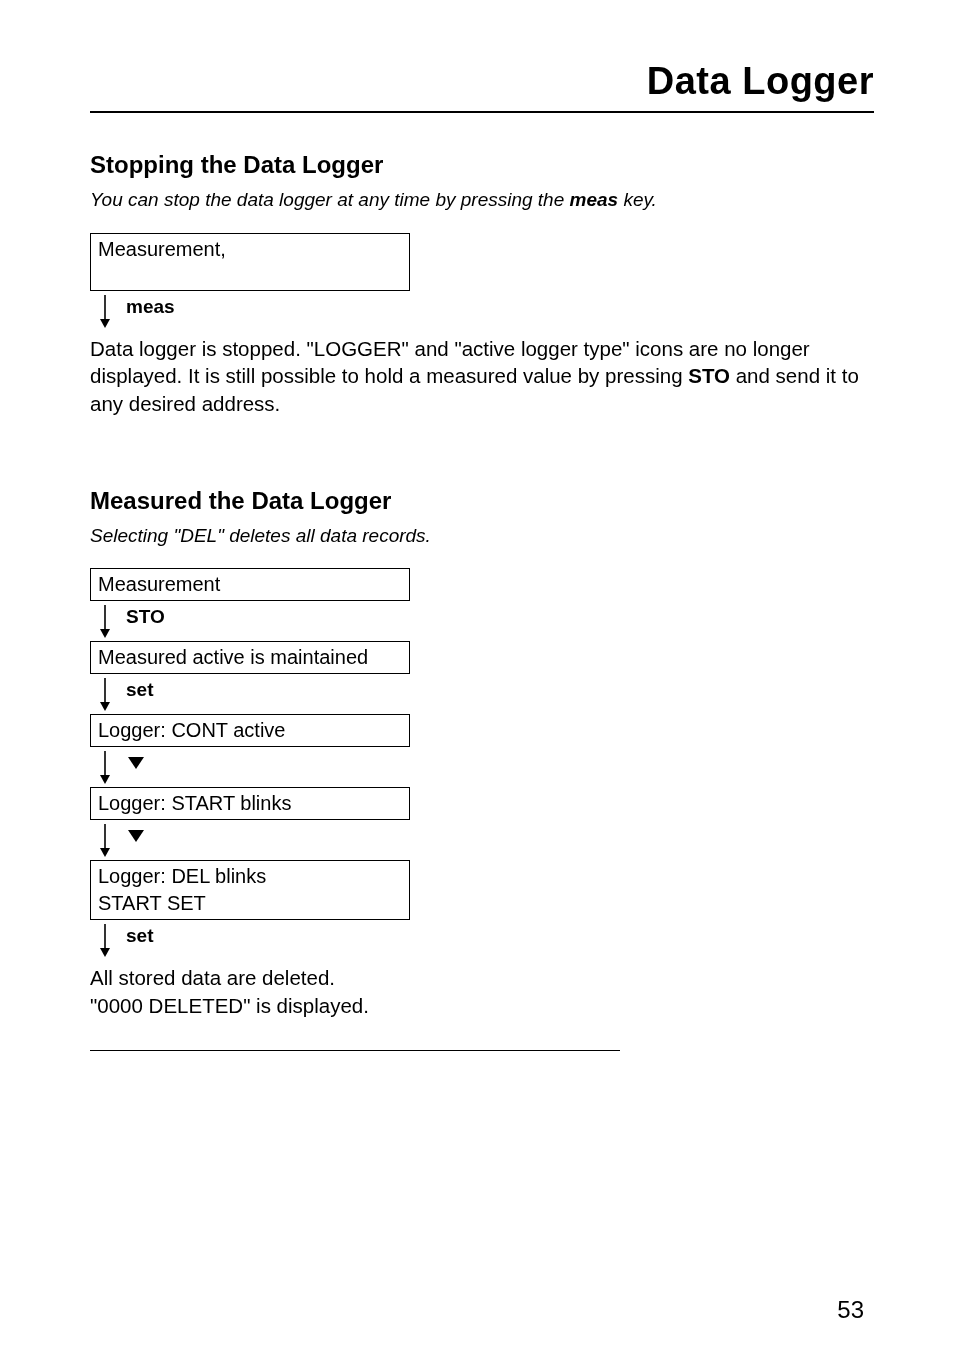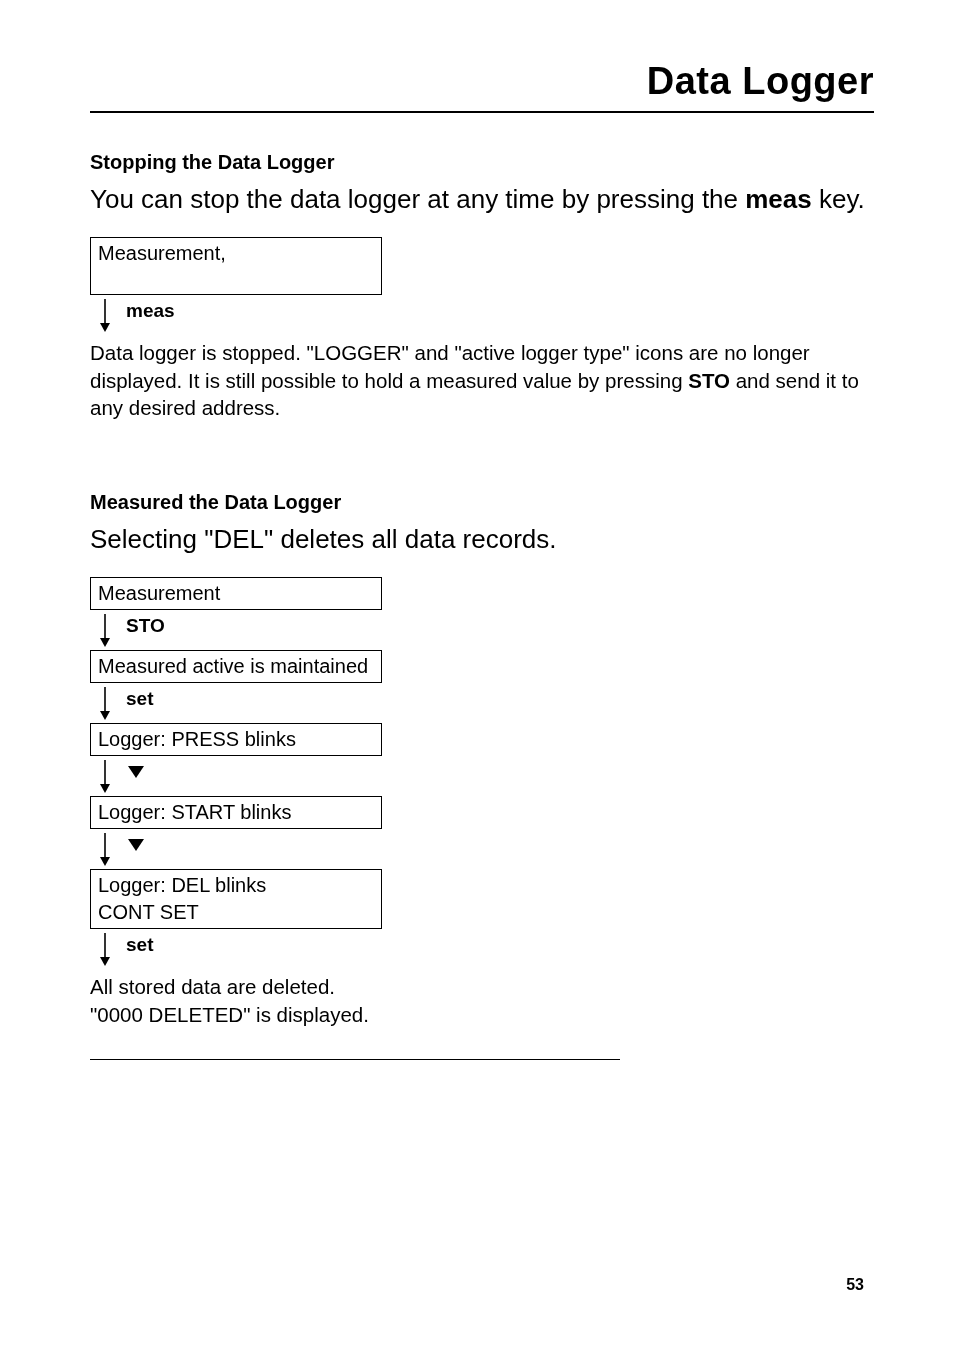--- a/index.html
+++ b/index.html
@@ -22,36 +22,37 @@
     padding-bottom: 8px;
     margin-bottom: 38px;
   }
   .header-title {
     font-size: 38px;
     font-weight: bold;
     text-align: right;
     letter-spacing: 0.5px;
   }
   .section-heading {
-    font-size: 20px;
+    font-size: 24px;
     font-weight: bold;
     margin: 14px 0 8px 0;
   }
   .body-text {
-    font-size: 26px;
+    font-size: 19px;
     font-weight: 300;
     margin: 0 0 20px 0;
     line-height: 1.35;
+    font-style: italic;
   }
   .box {
     border: 1.5px solid #000;
     padding: 2px 7px;
     font-size: 20px;
     font-weight: 300;
-    width: 292px;
+    width: 320px;
     box-sizing: border-box;
     line-height: 1.35;
   }
   .box-narrow { min-height: 28px; }
   .box-tall { min-height: 58px; }
   .flow-row {
     display: flex;
     align-items: center;
     height: 40px;
     margin: 0;
@@ -72,24 +73,24 @@
     top: -4px;
   }
   .result-text {
     font-size: 20.5px;
     font-weight: 300;
     margin: 4px 0 0 0;
     line-height: 1.35;
   }
   .page-num {
     position: absolute;
-    bottom: 56px;
+    bottom: 26px;
     right: 90px;
-    font-size: 16px;
-    font-weight: 700;
+    font-size: 24px;
+    font-weight: 400;
   }
   .hr-short {
     border: none;
     border-top: 1.5px solid #000;
     width: 530px;
     margin: 30px 0 0 0;
   }
   b{ font-weight: bold; }
 </style>
 </head>
@@ -145,21 +146,21 @@
 
   <div class="flow-row">
     <svg class="arrow-down" width="14" height="36" viewBox="0 0 14 36">
       <line x1="7" y1="2" x2="7" y2="28" stroke="#000" stroke-width="1.6"></line>
       <polygon points="2,26 12,26 7,35" fill="#000"></polygon>
     </svg>
     <span class="flow-label">set</span>
   </div>
 
   <div class="box box-narrow">
-    <span>Logger: PRESS blinks</span>
+    <span>Logger: CONT active</span>
   </div>
 
   <div class="flow-row">
     <svg class="arrow-down" width="14" height="36" viewBox="0 0 14 36">
       <line x1="7" y1="2" x2="7" y2="28" stroke="#000" stroke-width="1.6"></line>
       <polygon points="2,26 12,26 7,35" fill="#000"></polygon>
     </svg>
     <svg class="down-tri" width="20" height="16" viewBox="0 0 20 16">
       <polygon points="2,2 18,2 10,14" fill="#000"></polygon>
     </svg>
@@ -174,21 +175,21 @@
       <line x1="7" y1="2" x2="7" y2="28" stroke="#000" stroke-width="1.6"></line>
       <polygon points="2,26 12,26 7,35" fill="#000"></polygon>
     </svg>
     <svg class="down-tri" width="20" height="16" viewBox="0 0 20 16">
       <polygon points="2,2 18,2 10,14" fill="#000"></polygon>
     </svg>
   </div>
 
   <div class="box box-tall">
     <div>Logger: DEL blinks</div>
-    <div>CONT SET</div>
+    <div>START SET</div>
   </div>
 
   <div class="flow-row">
     <svg class="arrow-down" width="14" height="36" viewBox="0 0 14 36">
       <line x1="7" y1="2" x2="7" y2="28" stroke="#000" stroke-width="1.6"></line>
       <polygon points="2,26 12,26 7,35" fill="#000"></polygon>
     </svg>
     <span class="flow-label">set</span>
   </div>
 

